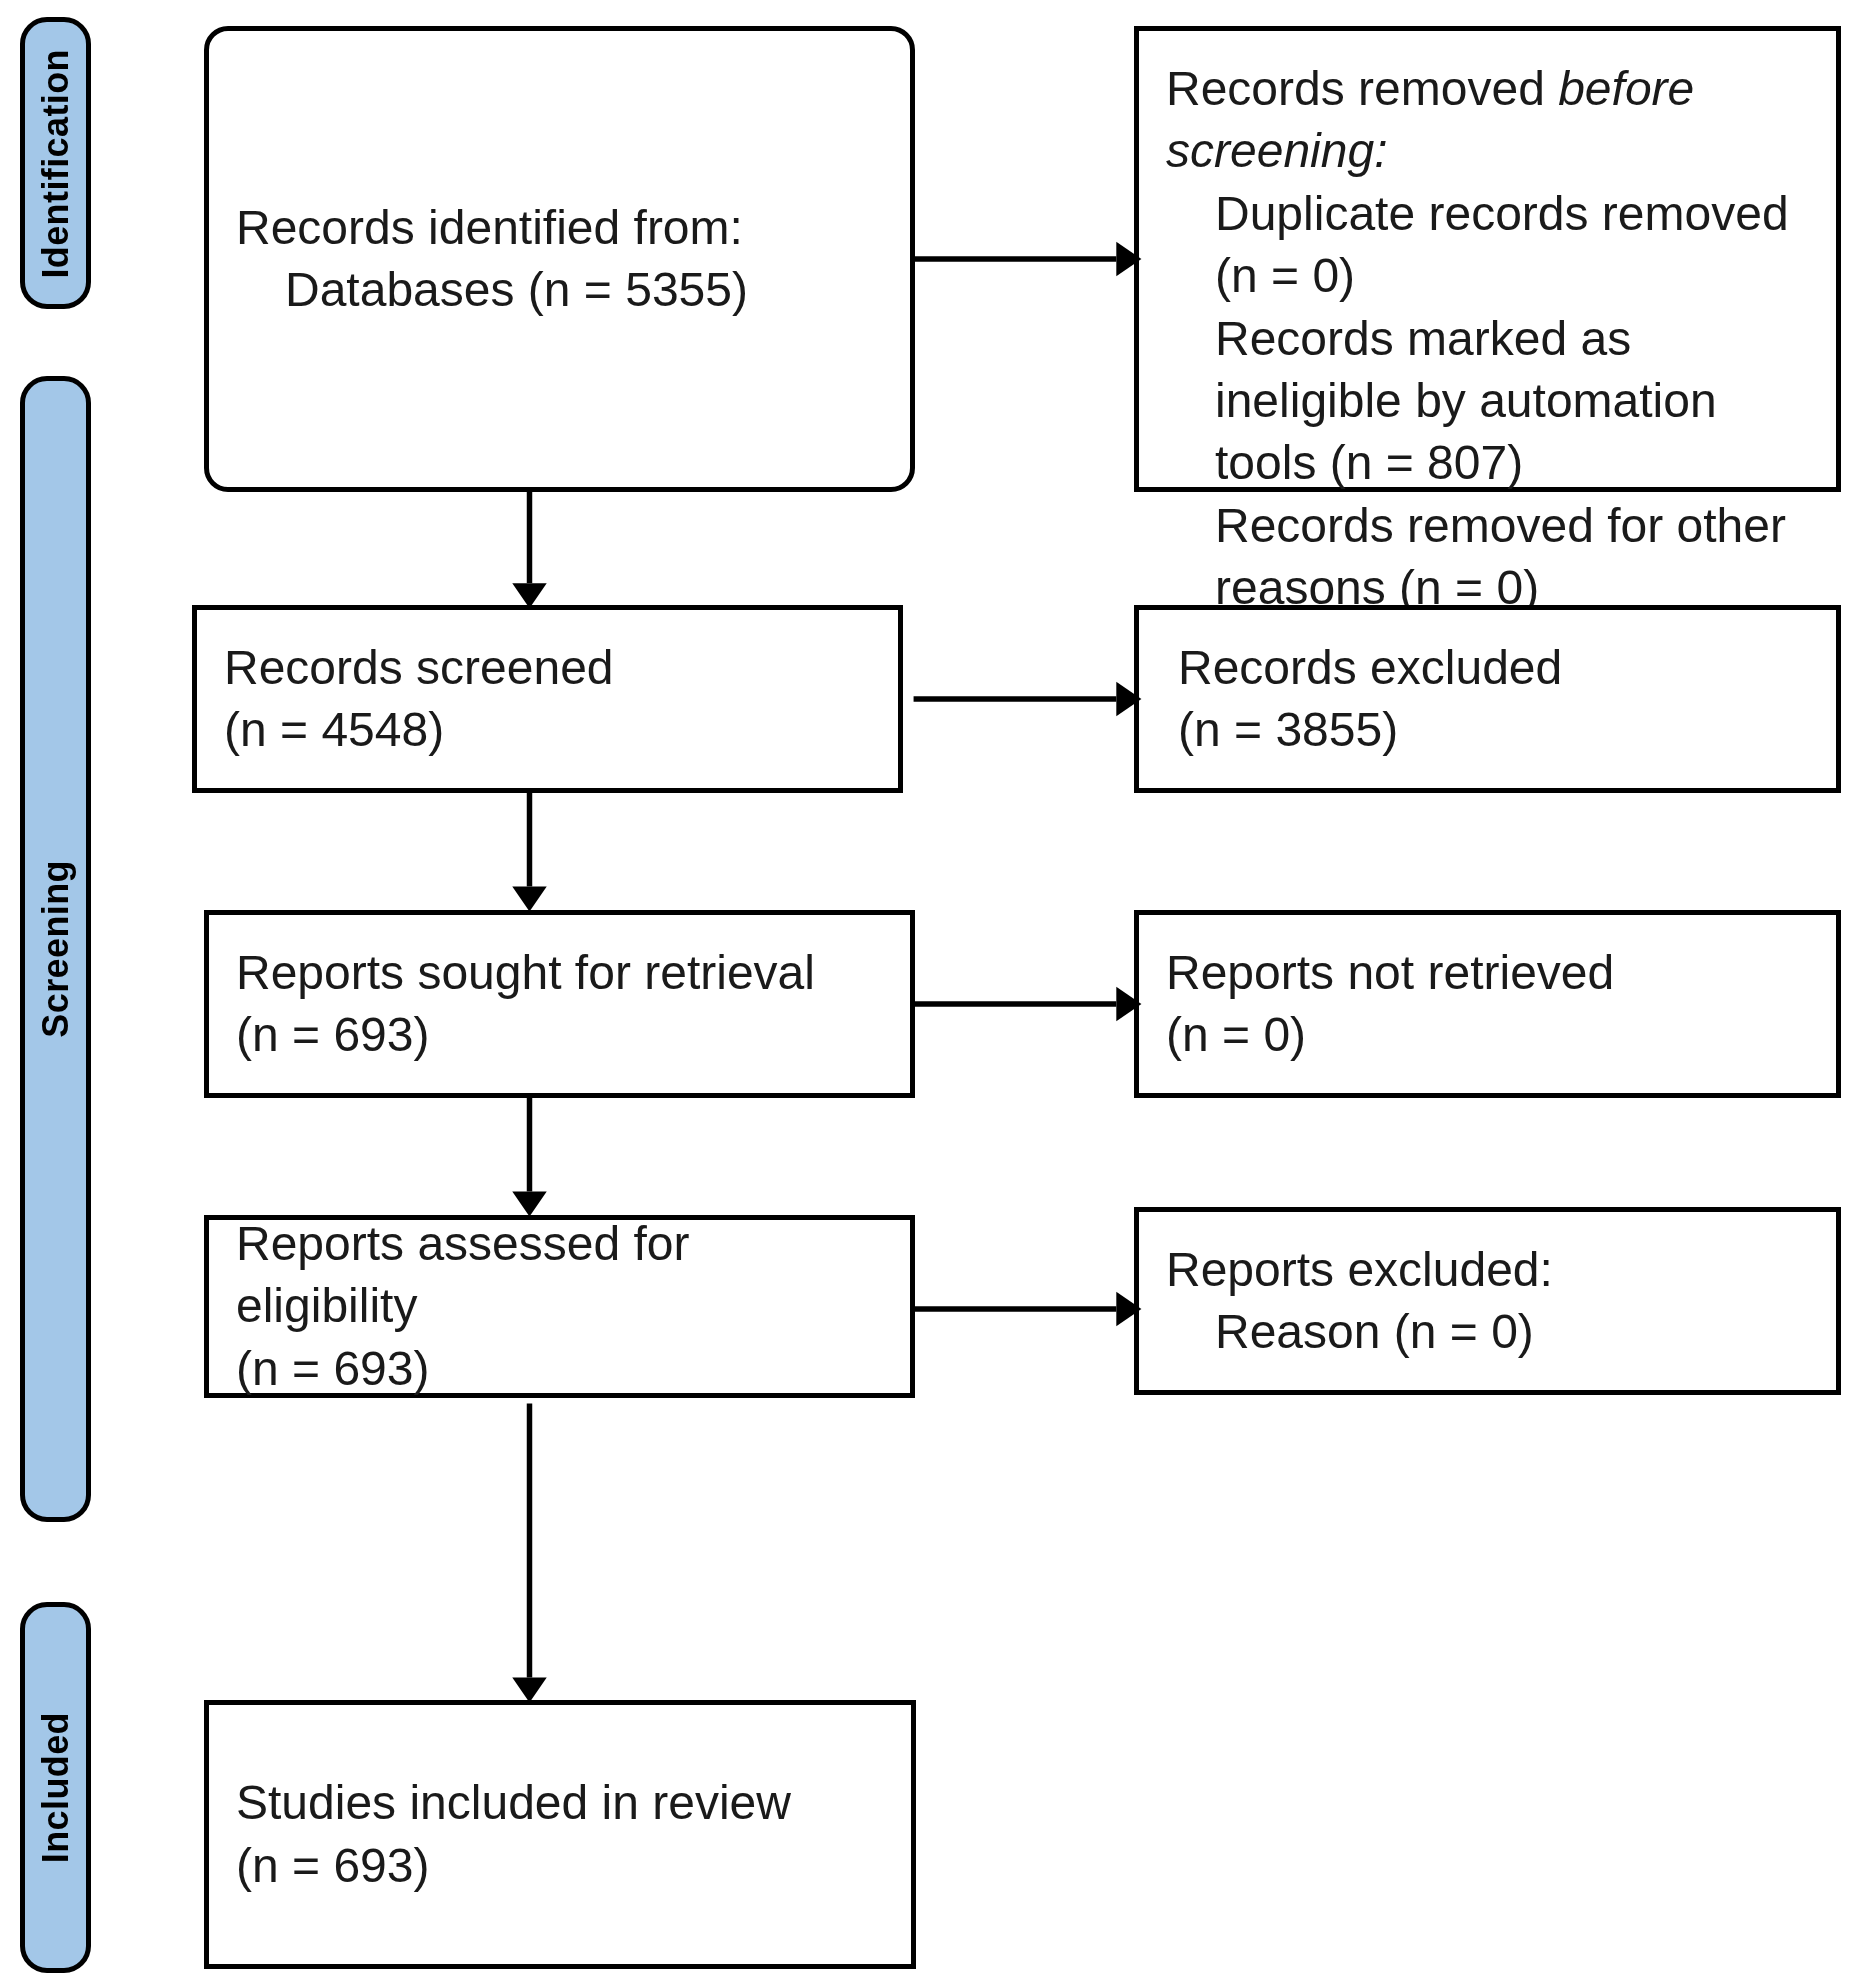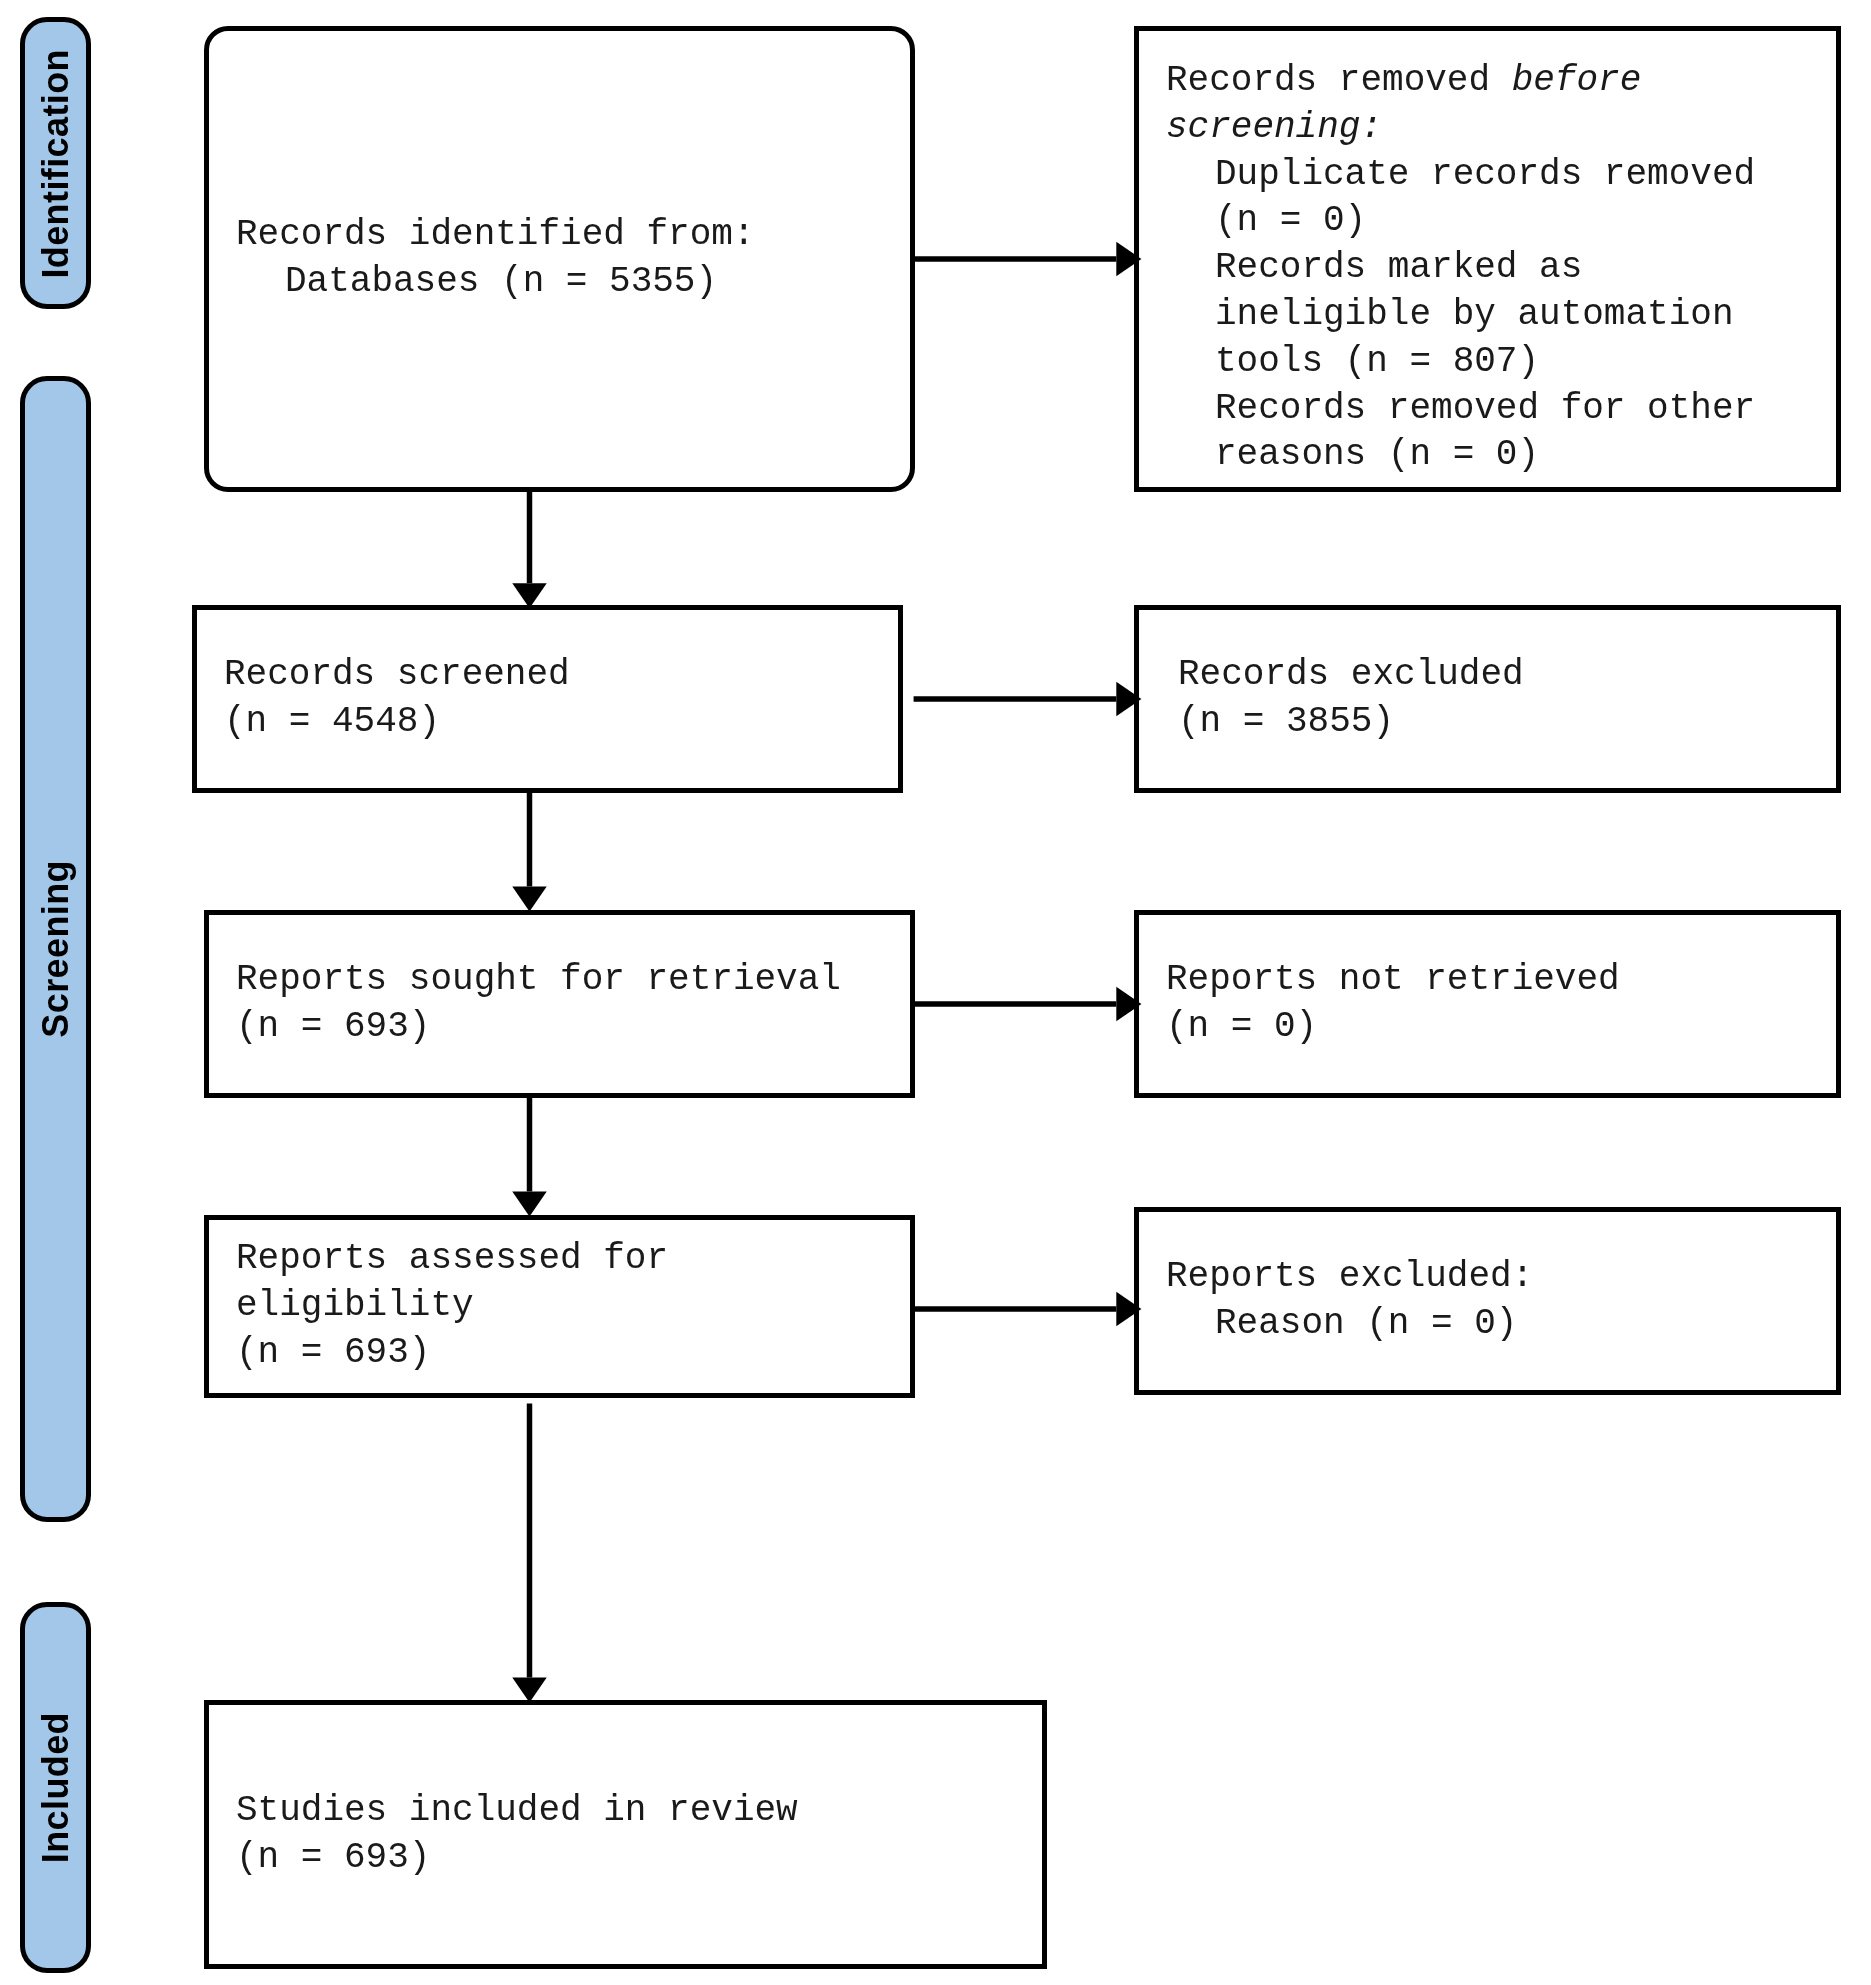--- a/index.html
+++ b/index.html
@@ -44,25 +44,24 @@
     position: absolute;
     background: #ffffff;
     border: 5.5px solid #000000;
     box-sizing: border-box;
     display: flex;
     flex-direction: column;
     justify-content: center;
     padding: 0 27px;
   }
   .box-line {
-    font-size: 36px;
+    font-size: 48px;
     line-height: 1.30;
     color: #1a1a1a;
     white-space: pre-wrap;
-    font-family: Liberation Mono, monospace;
   }
   .box-line.indent {
     padding-left: 49px;
     text-indent: 0;
   }
   .box-line.hang {
     padding-left: 49px;
   }
   .box-line em {
     font-style: italic;
@@ -184,19 +183,19 @@
     </svg>
   </div>
 
   <div class="connector" style="left:506px; top:1402px; width:47px; height:302px;">
     <svg width="47" height="302" viewBox="0 0 60 382">
       <line x1="30" y1="0" x2="30" y2="350" stroke="#000" stroke-width="7"></line>
       <polygon points="8,350 52,350 30,382" fill="#000"></polygon>
     </svg>
   </div>
 
-  <div class="flow-box" style="left:204px; top:1700px; width:843px; height:269px;">
+  <div class="flow-box" style="left:204px; top:1700px; width:712px; height:269px;">
     <div class="box-line">Studies included in review</div>
     <div class="box-line">(n = 693)</div>
   </div>
 
 </div>
 
 
 </body></html>

